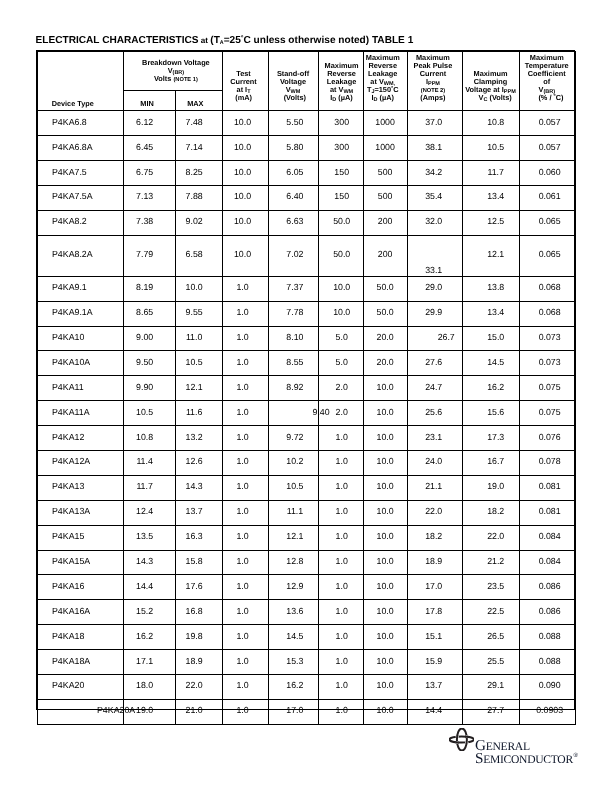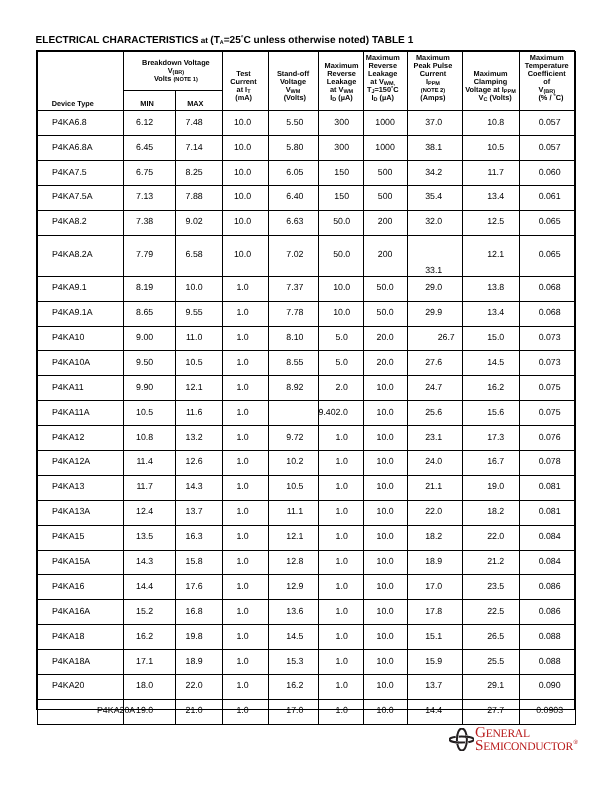--- a/index.html
+++ b/index.html
@@ -30,21 +30,21 @@
   .tbl thead th.ho3{padding-right:2.9px;}
   .tbl thead th.ho5{padding-left:2.1px;}
   .tbl thead th.ho6{padding-right:4.5px;}
   .tbl thead th.ho7{padding-right:3.2px;}
   .tbl thead th.ho9{padding-right:1.0px;}
   .tbl thead th.dev-th{vertical-align:bottom;text-align:left;padding-bottom:2.0px;}
   .dev-hd{font-size:7.3px;padding-left:14.2px;}
 
   .logo{position:absolute;left:448.5px;top:726px;width:134px;height:32px;}
   .logo .logo-mark{position:absolute;left:0px;top:2.4px;display:block;}
-  .logo-words{position:absolute;left:26.6px;top:0;font-family:"Liberation Serif",serif;font-size:15.2px;line-height:13.9px;color:#b91c1c;white-space:nowrap;letter-spacing:-0.30px;}
+  .logo-words{position:absolute;left:26.6px;top:13px;font-family:"Liberation Serif",serif;font-size:15.2px;line-height:13.9px;color:#0f172a;white-space:nowrap;letter-spacing:-0.30px;}
   .logo-l1{font-size:15.2px;}
   .logo-l2{font-size:15.2px;margin-top:-2.2px;}
   .logo-l1 .sc,.logo-l2 .sc{font-size:11.6px;}
   .logo .reg{font-size:6.4px;position:relative;top:-6px;left:0.5px;}
 </style>
 </head>
 <body>
 
 <div class="page">
 
@@ -472,21 +472,21 @@
           <td>
             <span style="left: -4.4px;">10.5</span>
           </td>
           <td>
             <span style="left: -4.4px;">11.6</span>
           </td>
           <td>
             <span style="left: -2.5px;">1.0</span>
           </td>
           <td>
-            <span style="left: 16px; padding-left: 34px;">9.40</span>
+            <span style="left: 10px; padding-left: 34px;">9.40</span>
           </td>
           <td>
             <span style="left: 1.2px;">2.0</span>
           </td>
           <td>
             <span style="left: 0.1px;">10.0</span>
           </td>
           <td>
             <span style="left: -0.8px;">25.6</span>
           </td>

